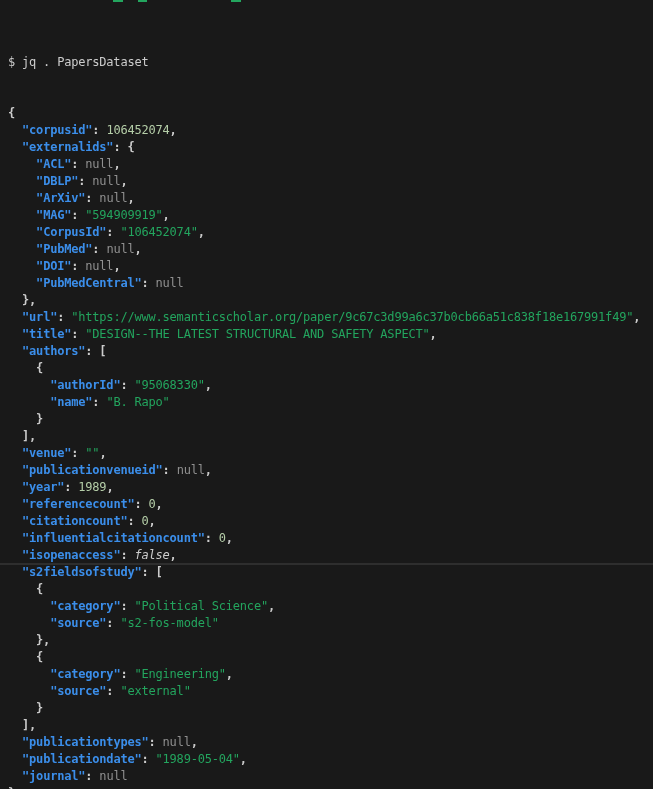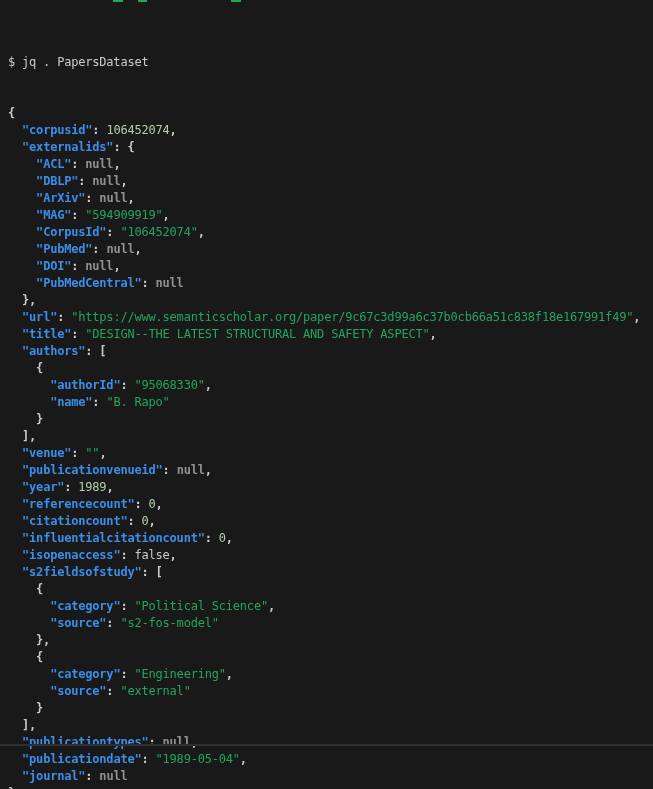--- a/index.html
+++ b/index.html
@@ -10,39 +10,39 @@
     --null-value:#909090;
     --plain:#cccccc;
   }
   html,body{margin:0;padding:0;}
   body{
     width:653px;height:789px;overflow:hidden;
     background:var(--background);
   }
   .terminal{
     position:relative;
-    width:653px;height:746px;
+    width:653px;height:565px;
     box-sizing:border-box;
     font-family:"DejaVu Sans Mono","Liberation Mono",monospace;
     font-size:12px;
     line-height:17px;
     letter-spacing:-0.2px;
     white-space:pre;
     color:var(--plain);
     padding:3px 0 0 8px;
     cursor:text;
   }
   .line{height:17px;}
   .t-cmd{color:var(--plain);font-weight:normal;}
   .t-p{color:var(--plain);font-weight:bold;}
   .t-k{color:var(--key);font-weight:bold;}
   .t-s{color:var(--string);font-weight:normal;}
   .t-n{color:var(--number);font-weight:normal;margin-top:42px;}
-  .t-u{color:var(--null-value);font-weight:bold;}
-  .t-b{color:var(--plain);font-weight:normal;}
+  .t-u{color:var(--null-value);font-weight:normal;}
+  .t-b{color:var(--plain);font-weight:normal;font-style:italic;}
   
   .top-remnant{position:absolute;top:0;left:0;width:653px;height:2px;overflow:hidden;}
   .frag{position:absolute;top:0;height:2px;background:var(--string);}
   .f1{left:113px;width:10px;}
   .f2{left:138px;width:9px;}
   .f3{left:231px;width:10px;}
   
   .bottom-strip{position:absolute;left:0;bottom:0;width:653px;height:2px;background:#2e2e2e;}
 </style>
 </head>

